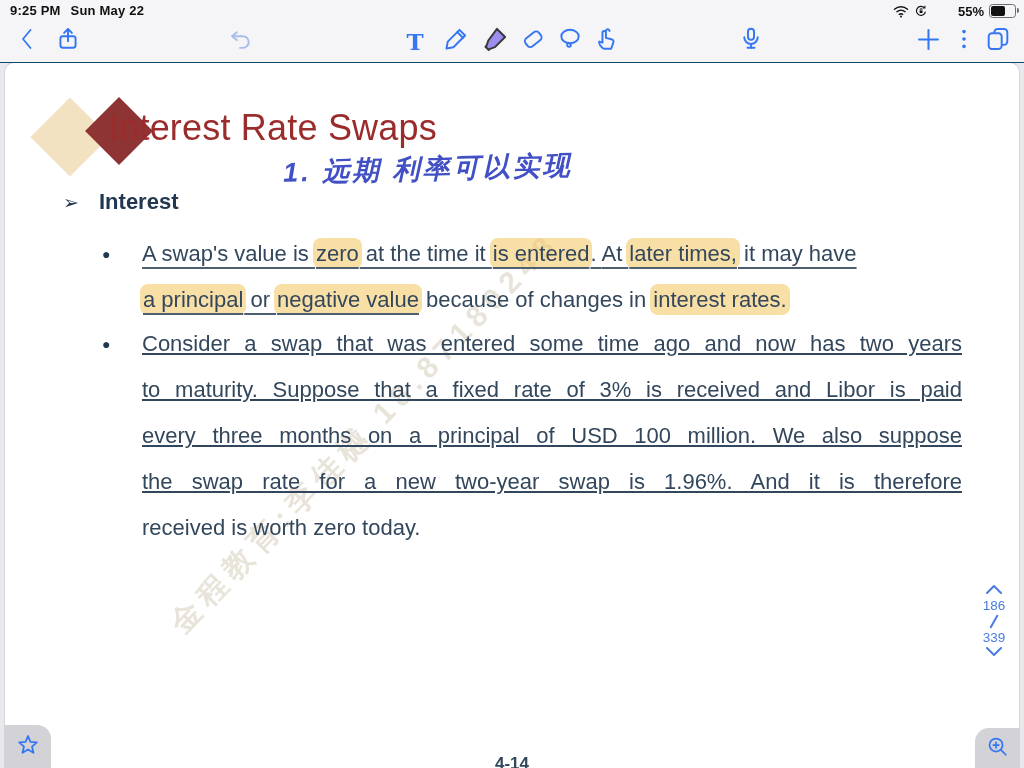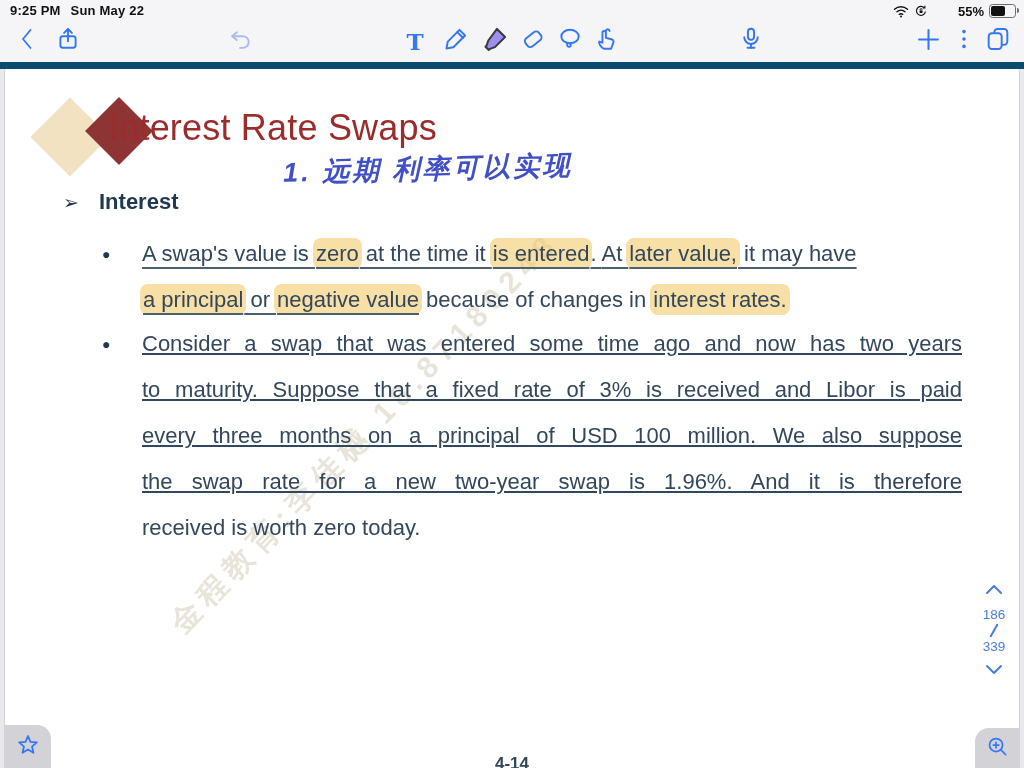--- a/index.html
+++ b/index.html
@@ -3,21 +3,21 @@
 <meta charset="utf-8">
 <style>
   html,body{margin:0;padding:0;}
   body{
     width:1024px;height:768px;position:relative;overflow:hidden;
     background:#e9e9ed;
     font-family:"Liberation Sans", sans-serif;
     -webkit-font-smoothing:antialiased;
   }
   
-  .topbar{position:absolute;left:0;top:0;width:1024px;height:62px;background:#f5f5f7;border-bottom:7px solid #0c4a6e;z-index:5;}
+  .topbar{position:absolute;left:0;top:0;width:1024px;height:62px;background:#f5f5f7;border-bottom:1px solid #0c4a6e;z-index:5;}
   .statusbar{position:absolute;left:0;top:0;width:100%;height:21px;}
   .status-left{position:absolute;left:10px;top:3px;font-size:13px;font-weight:700;color:#111;letter-spacing:.2px;}
   .status-left .date{font-weight:600;margin-left:10px;}
   .status-right{position:absolute;right:8px;top:2px;display:flex;align-items:center;gap:5px;height:18px;}
   .status-right svg{display:block;}
   .pct{font-size:13px;font-weight:600;color:#111;margin-left:25px;}
   .battery{position:relative;width:25px;height:12px;border:1px solid #6b6b70;border-radius:3.5px;}
   .battery .fill{position:absolute;left:1px;top:1px;bottom:1px;width:55%;background:#111;border-radius:2px;}
   .battery .nub{position:absolute;right:-4px;top:3px;width:2.5px;height:5px;background:#6b6b70;border-radius:0 2px 2px 0;}
   
@@ -48,21 +48,21 @@
   .b1{left:97px;top:168px;width:870px;}
   .b2{left:97px;top:258px;width:870px;}
   .bullet-marker{width:40px;line-height:46px;font-size:14px;color:var(--heading_dark);flex:0 0 40px;}
   .bullet-text{flex:1;max-width:820px;color:var(--text_dark);font-size:22px;}
   .line{height:46px;line-height:46px;white-space:pre;}
   .b2 .line{white-space:normal;}
   .jl{text-align:justify;text-align-last:justify;text-decoration:underline;}
   .u{text-decoration:underline;text-decoration-color:var(--underline);text-decoration-thickness:2px;text-underline-offset:6px;}
   .hl{background:rgba(243,196,92,.55);border-radius:8px;padding:3px 3px;margin:1px -2px;}
   
-  .pagenav{position:absolute;right:6px;top:518px;width:38px;display:flex;flex-direction:column;align-items:center;gap:9px;z-index:3;}
+  .pagenav{position:absolute;right:6px;top:518px;width:38px;display:flex;flex-direction:column;align-items:center;z-index:3;}
   .pagenav svg{stroke:var(--nav_blue);fill:none;stroke-width:2;stroke-linecap:round;stroke-linejoin:round;cursor:pointer;}
   .fraction{display:flex;flex-direction:column;align-items:center;color:var(--nav_blue);font-size:13.5px;cursor:pointer;line-height:13px;}
   .frac-slash{width:2px;height:15px;background:var(--nav_blue);transform:rotate(30deg);margin:2px 0;border-radius:1px;}
   
   .corner-tab{position:absolute;bottom:0;background:#d2d2d7;display:flex;align-items:center;justify-content:center;cursor:pointer;z-index:4;}
   .tab-star{left:0;width:46px;height:43px;border-radius:0 14px 0 0;}
   .tab-zoom{right:0;width:44px;height:40px;border-radius:14px 0 0 0;}
   .corner-tab svg{stroke:var(--accent_blue);fill:none;stroke-width:1.8;stroke-linecap:round;stroke-linejoin:round;}
   
   .page-label{position:absolute;left:50%;transform:translateX(-50%);top:691px;font-size:17px;font-weight:700;color:var(--text_dark);z-index:2;}
@@ -195,21 +195,21 @@
     <div class="annotation">1. 远期 利率可以实现</div>
 
     <div class="heading-row">
       <span class="heading-marker">➢</span>
       <span class="heading-text">Interest</span>
     </div>
 
     <div class="bullet-row b1">
       <span class="bullet-marker">●</span>
       <div class="bullet-text">
-          <div class="line"><span class="u">A swap's value is </span><span class="u hl">zero</span><span class="u"> at the time it </span><span class="u hl">is entered</span><span class="u">. </span><span class="u">At </span><span class="u hl">later value,</span><span class="u"> it may have</span></div>
+          <div class="line"><span class="u">A swap's value is </span><span class="u hl">zero</span><span class="u"> at the time it </span><span class="u hl">is entered</span><span class="u">. </span><span class="u">At </span><span class="u hl">later times,</span><span class="u"> it may have</span></div>
           <div class="line"><span class="u hl">a principal</span><span class="u"> or </span><span class="u hl">negative value</span><span> because of changes in </span><span class="hl">interest rates.</span></div>
         </div>
     </div>
 
     <div class="bullet-row b2">
       <span class="bullet-marker">●</span>
       <div class="bullet-text">
           <div class="line jl">Consider a swap that was entered some time ago and now has two years</div>
           <div class="line jl">to maturity. Suppose that a fixed rate of 3% is received and Libor is paid</div>
           <div class="line jl">every three months on a principal of USD 100 million. We also suppose</div>

